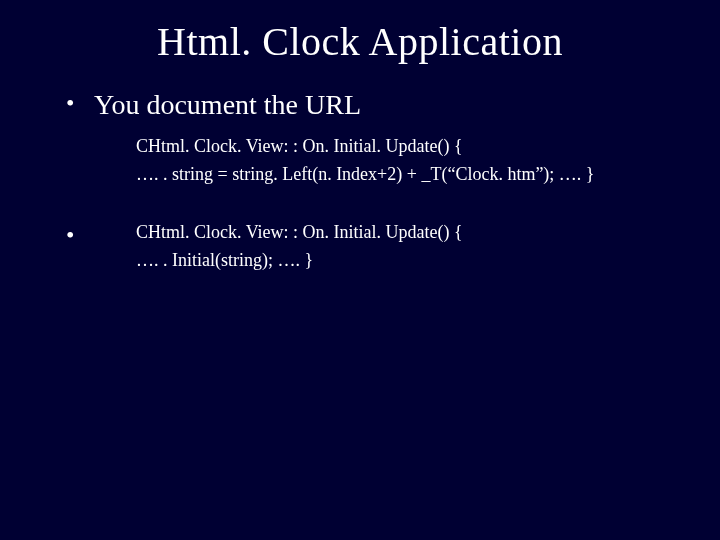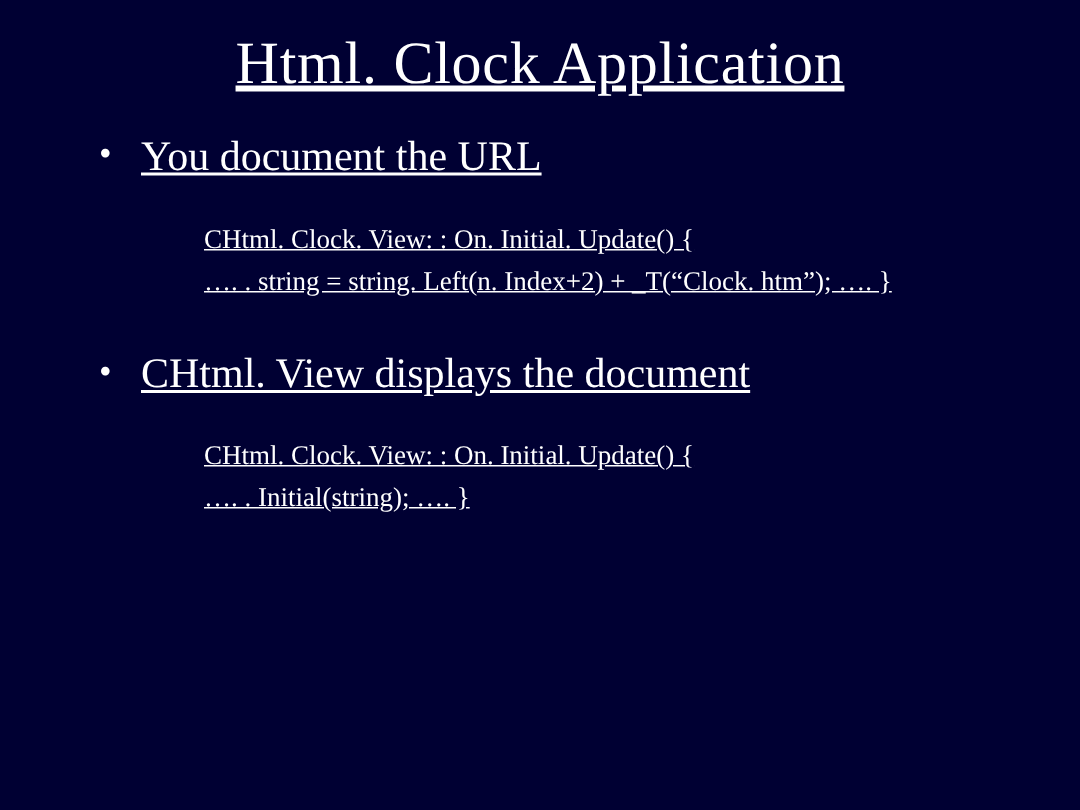--- a/index.html
+++ b/index.html
@@ -10,21 +10,20 @@
     background: #000033;
     font-family: "Times New Roman", Times, serif;
     color: #ffffff;
     overflow: hidden;
   }
   .slide {
     width: 720px;
     height: 540px;
     box-sizing: border-box;
     padding: 18px 40px 20px 40px;
-    text-decoration: underline;
   }
   .title {
     text-align: center;
     font-size: 40px;
     font-weight: 400;
     margin: 0 0 22px 0;
     letter-spacing: 0.5px;
   }
   ul.top {
     list-style: none;
@@ -41,21 +40,21 @@
   ul.top > li::before {
     content: "•";
     position: absolute;
     left: 6px;
     top: 0;
     font-size: 24px;
     line-height: 1.4;
     color: #ffffff;
   }
   .sub {
-    margin-top: 23px;
+    margin-top: 10px;
     padding-left: 42px;
     font-size: 18px;
     line-height: 1.55;
   }
   .sub div {
     white-space: normal;
   }
 </style>
 </head>
 <body>
@@ -64,20 +63,19 @@
   <h1 class="title">Html. Clock Application</h1>
   <ul class="top">
     <li>
       <span>You document the URL</span>
       <div class="sub">
         <div>CHtml. Clock. View: : On. Initial. Update() {</div>
         <div>…. . string = string. Left(n. Index+2) + _T(“Clock. htm”);  …. }</div>
       </div>
     </li>
     <li>
-      <span>CHtml. View displays the document</span>
       <div class="sub">
         <div>CHtml. Clock. View: : On. Initial. Update() {</div>
         <div>…. . Initial(string);  …. }</div>
       </div>
     </li>
   </ul>
 </div>
 
 </body></html>

